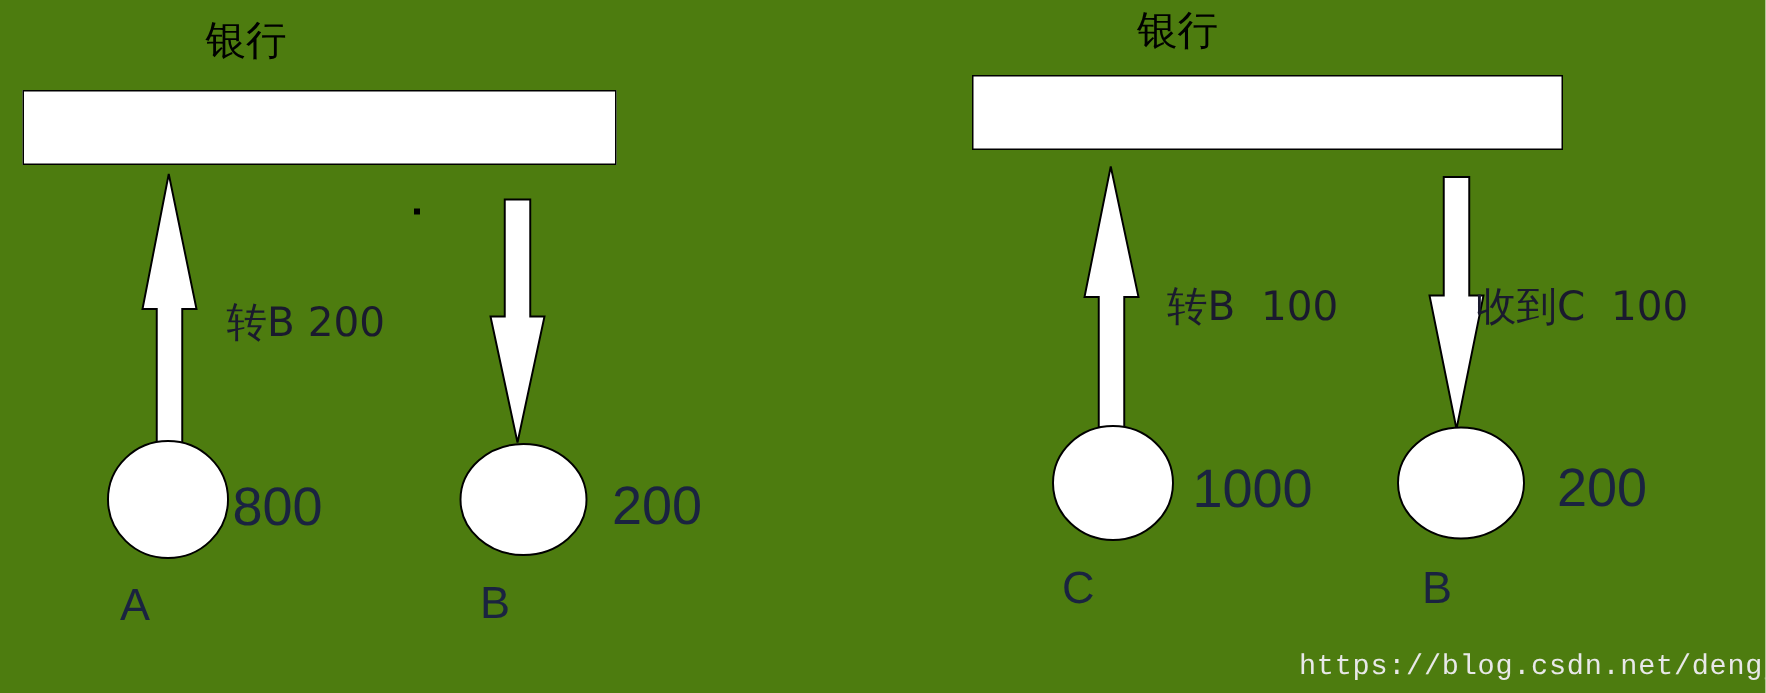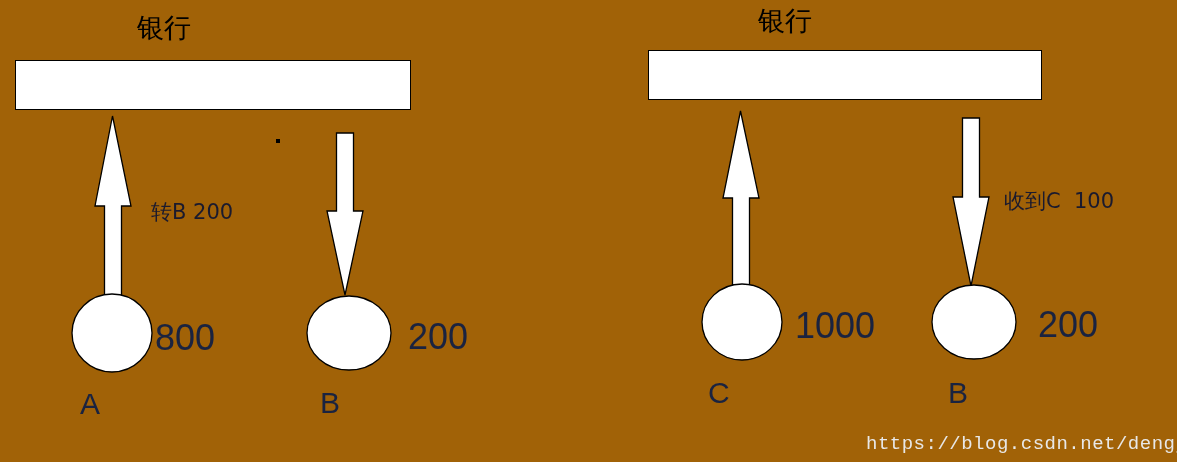--- a/index.html
+++ b/index.html
@@ -8,21 +8,21 @@
     background: #ffffff;
   }
   body {
     font-family: "Liberation Sans", sans-serif;
     color: #000000;
   }
   #canvas {
     position: relative;
     width: 1177px;
     height: 462px;
-    background: #a16207;
+    background: #4d7c0f;
     overflow: hidden;
   }
   .abs { position: absolute; }
 
   
   .bank-title {
     font-family: "DejaVu Sans", "Liberation Sans", sans-serif;
     font-size: 27px;
     line-height: 1;
     color: #000000;
@@ -32,21 +32,21 @@
   
   .bank-box {
     border: 1.5px solid #000000;
     background: #ffffff;
     box-sizing: border-box;
   }
 
   
   .txn-label {
     font-family: "DejaVu Sans", "Liberation Sans", sans-serif;
-    font-size: 21px;
+    font-size: 27px;
     line-height: 1;
     color: #1a1a2e;
     white-space: pre;
   }
 
   
   .balance {
     font-family: "Liberation Sans", sans-serif;
     font-size: 36px;
     line-height: 1;
@@ -147,22 +147,23 @@
         <path class="stroke-line" d="M 29.5 0 L 12 87 L 21.5 87 L 21.5 174 L 38.5 174 L 38.5 87 L 48 87 Z"></path>
       </svg>
     </div>
 
     <div class="abs" style="left:351px; top:118px; width:60px; height:168px;">
       <svg width="60" height="168" viewBox="0 0 60 168">
         <path class="stroke-line" d="M 30 168 L 12 79 L 21.5 79 L 21.5 0 L 38.5 0 L 38.5 79 L 48 79 Z"></path>
       </svg>
     </div>
 
+    <div class="abs txn-label" style="left:188px; top:191px;">转B  100</div>
 
-    <div class="abs txn-label" style="left:414px; top:191px;">收到C  100</div>
+    <div class="abs txn-label" style="left:394px; top:191px;">收到C  100</div>
 
     <div class="abs" style="left:110px; top:281px; width:88px; height:82px;">
       <svg width="88" height="82" viewBox="0 0 88 82">
         <ellipse class="ellipse-shape" cx="42" cy="41" rx="40" ry="38"></ellipse>
       </svg>
     </div>
     <div class="abs balance" style="left:205px; top:308px;text-align:right;">1000</div>
     <div class="abs acct-letter" style="left:118px; top:378px;">C</div>
 
     <div class="abs" style="left:340px; top:283px; width:96px; height:78px;">

